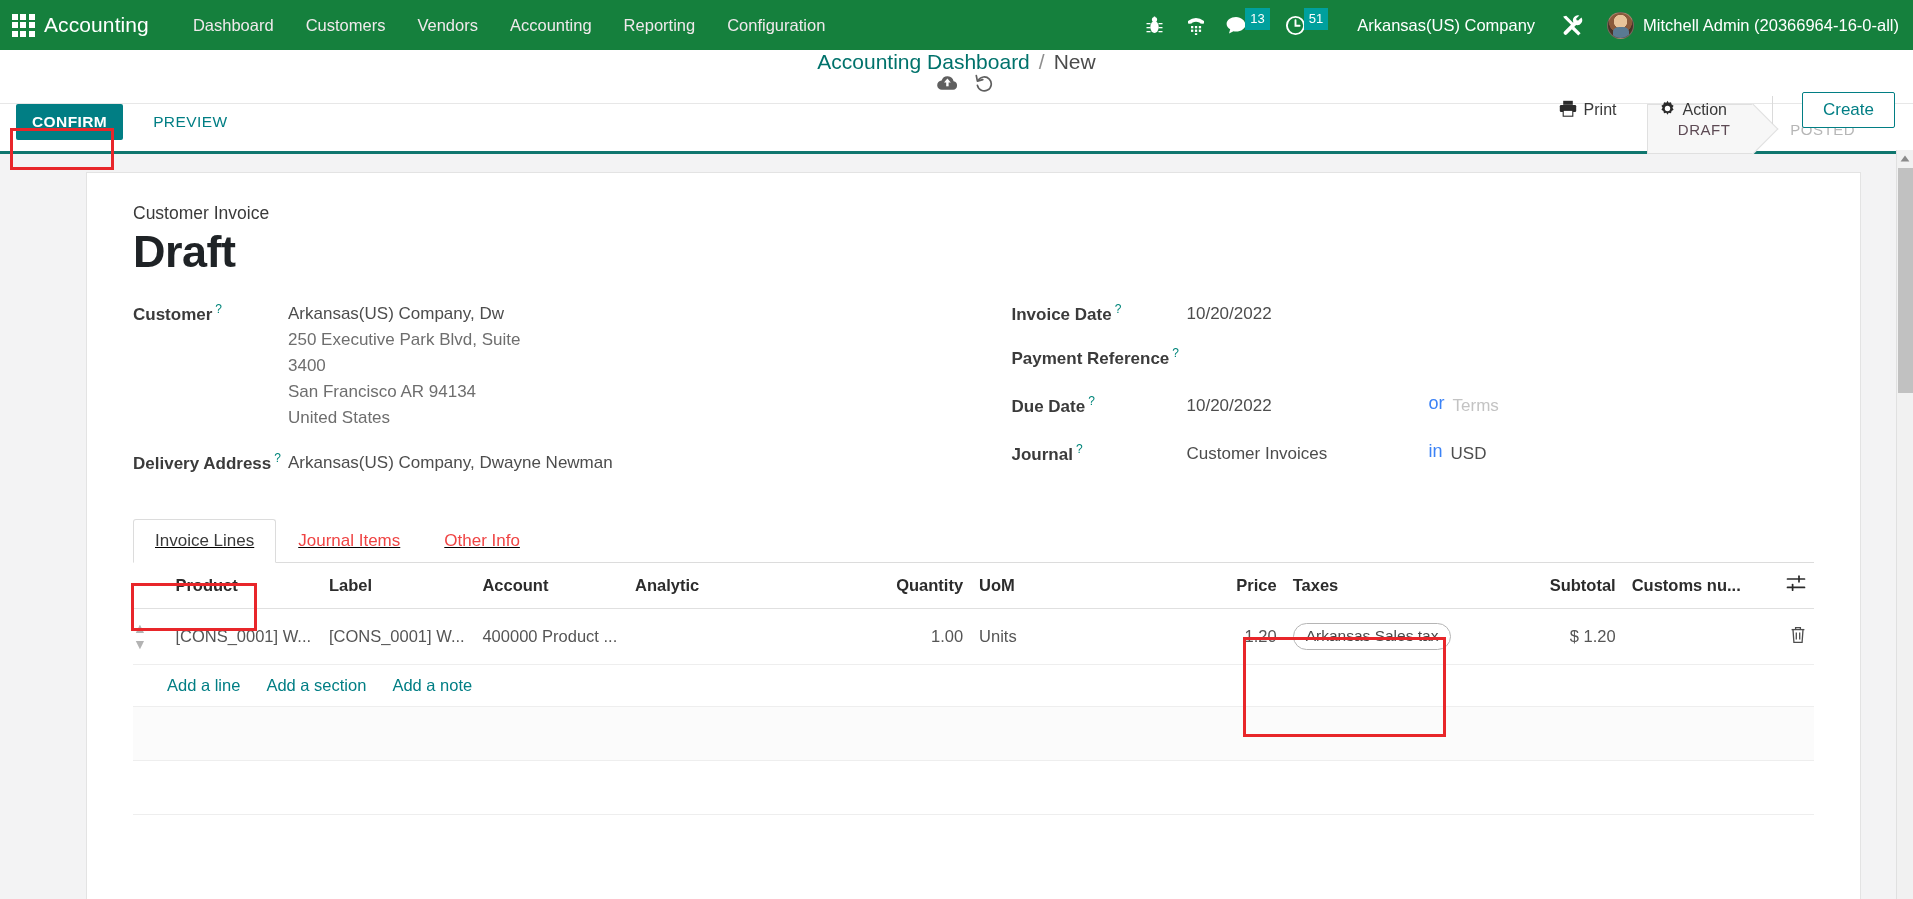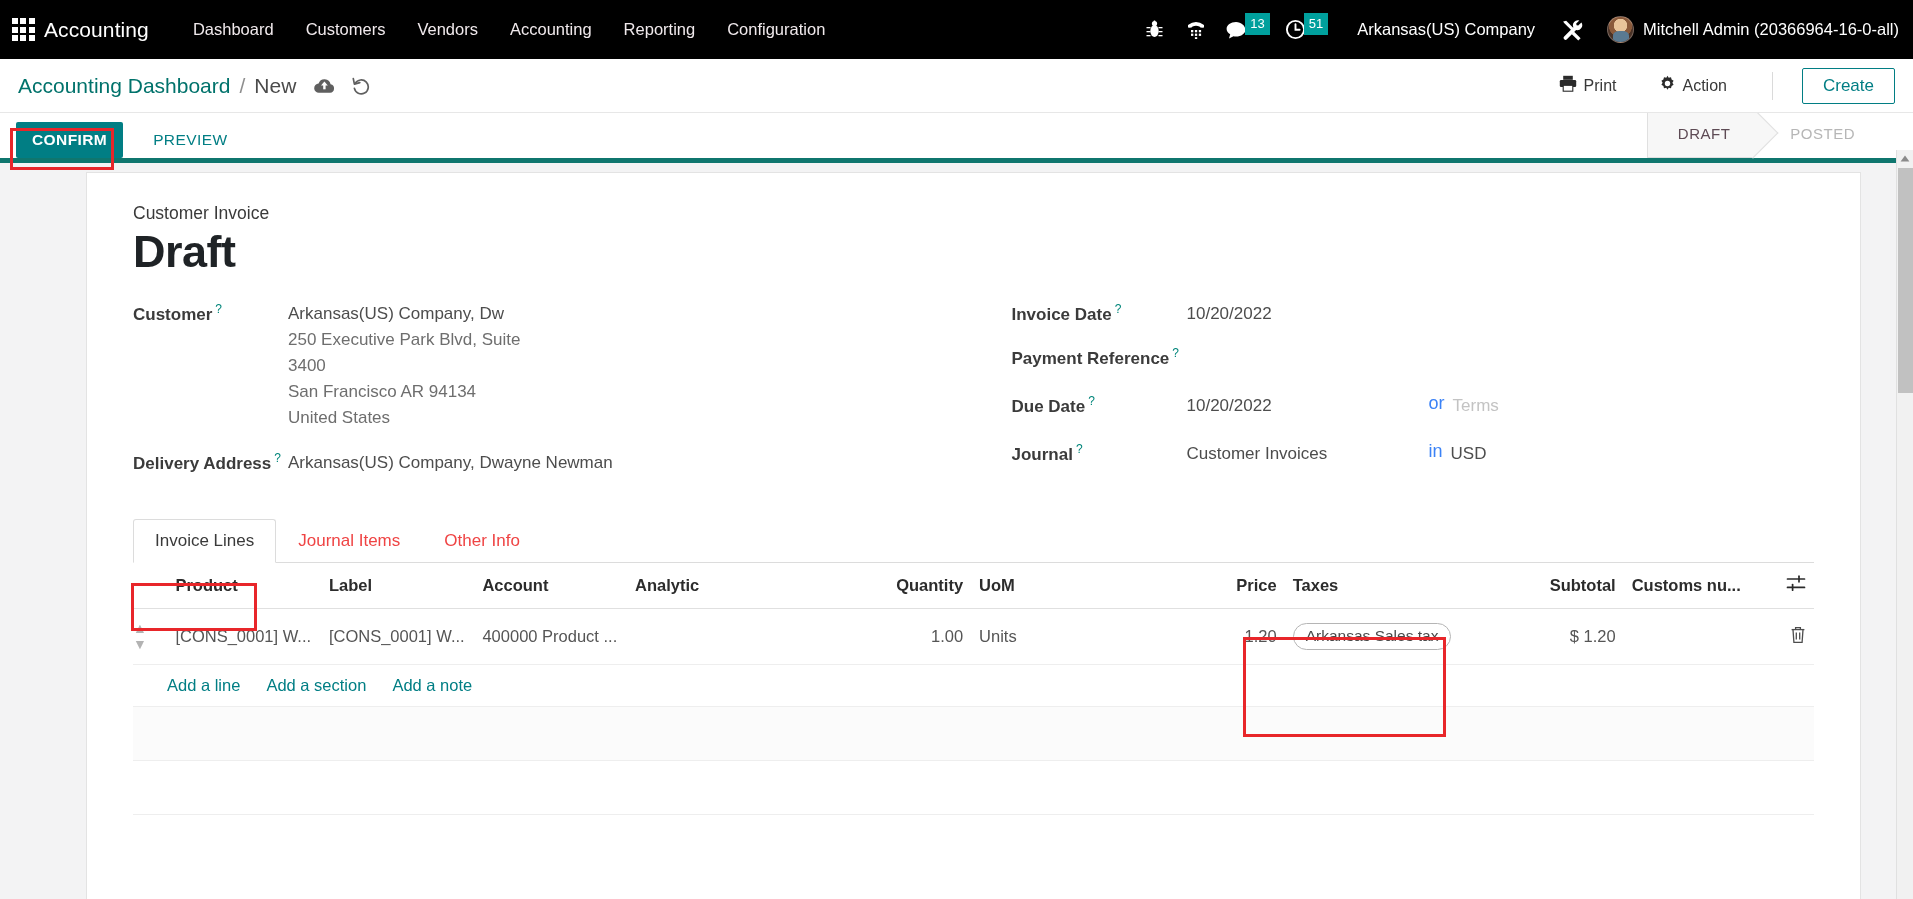--- a/index.html
+++ b/index.html
@@ -6,22 +6,22 @@
   html, body {
     width: 1913px; height: 899px;
     font-family: "Liberation Sans", sans-serif;
     background: #ffffff;
     overflow: hidden;
   }
   body { position: relative; }
 
   
   .navbar {
-    height: 59px;
-    background: #000000;
+    height: 50px;
+    background: #15803d;
     display: flex;
     align-items: center;
     color: #ffffff;
     padding: 0 14px 0 10px;
     font-size: 16.5px;
     position: relative;
     z-index: 30;
   }
   .apps-grid {
     width: 26px; height: 26px;
@@ -90,20 +90,21 @@
   
   .cp {
     height: 54px;
     background: #ffffff;
     display: flex;
     align-items: center;
     padding: 0 18px 0 18px;
     border-bottom: 1px solid #e7e7e7;
     position: relative;
     z-index: 20;
+    flex-direction: column;
   }
   .bc { display: flex; align-items: baseline; gap: 0; font-size: 21px; }
   .bc-root { color: #00726b; cursor: pointer; }
   .bc-sep { color: #8e8e8e; margin: 0 9px; }
   .bc-cur { color: #4b4b4b; }
   .bc-actions { display:flex; align-items:center; gap: 16px; margin-left: 18px; }
   .bc-ic { cursor: pointer; color: #666; display:flex; }
   .cp-right { margin-left: auto; display: flex; align-items: center; gap: 16px; }
   .cp-btn {
     display: flex; align-items: center; gap: 7px;
@@ -120,23 +121,23 @@
     cursor: pointer;
     border-radius: 2px;
     white-space: nowrap;
   }
 
   
   .statusbar {
     height: 50px;
     background: #fff;
     display: flex;
-    align-items: flex-end;
+    align-items: flex-start;
     padding-left: 16px;
-    border-bottom: 5px solid #0f766e;
+    border-bottom: 3px solid #0f766e;
     position: relative;
     z-index: 15;
   }
   .btn-confirm {
     background: #017e84;
     color: #ffffff;
     border: none;
     font-size: 15.5px;
     font-weight: 700;
     letter-spacing: .4px;
@@ -220,20 +221,21 @@
   .lbl-w1 { width: 155px; flex: none; }
   .lbl-w2 { width: 175px; flex: none; }
 
   .inline-sub { font-size: 18px; color: #3b82f6; margin: 0 8px 0 10px; }
 
   
   .tabs {
     display: flex; align-items: flex-end;
     margin-top: 24px;
     border-bottom: 1px solid #dcdcdc;
+    text-decoration: underline;
   }
   .tab {
     font-size: 17px; color: #ef4444;
     padding: 11px 21px 11px 21px;
     cursor: pointer;
     border: 1px solid transparent;
     position: relative; bottom: -1px;
     white-space: nowrap;
   }
   .tab.active {

